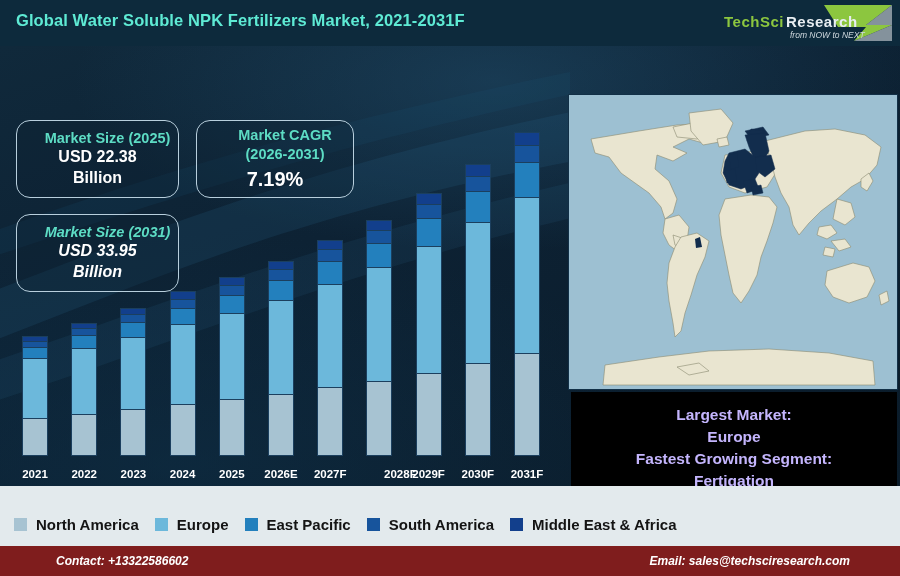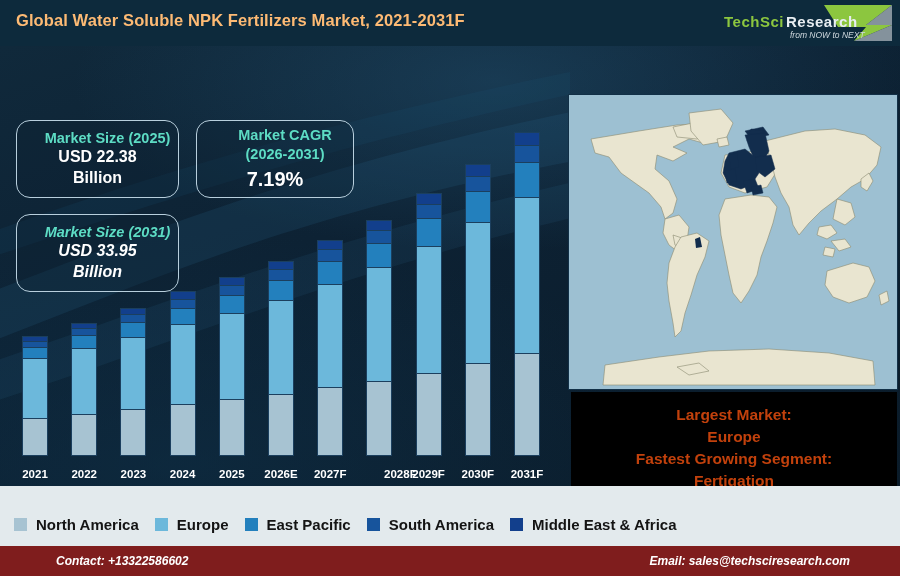--- a/index.html
+++ b/index.html
@@ -10,21 +10,21 @@
     background:#0e2b3d;
   }
 
   
   .header{
     position:absolute;left:0;top:0;width:900px;height:46px;
     background:#0d2a3c;
   }
   .header-title{
     position:absolute;left:16px;top:11px;
-    font-size:16.5px;font-weight:bold;color:#fdba74;
+    font-size:16.5px;font-weight:bold;color:#5eead4;
     letter-spacing:.1px;white-space:nowrap;
   }
   .logo{
     position:absolute;right:2px;top:1px;width:182px;height:44px;
     overflow:hidden;
   }
   .logo svg{display:block;}
 
   
   .canvas{
@@ -75,21 +75,21 @@
   }
   .mappanel svg{display:block;}
 
   
   .infobox{
     position:absolute;left:571px;top:346px;width:326px;height:112px;
     background:#000000;display:flex;flex-direction:column;
     align-items:center;justify-content:center;box-sizing:border-box;
   }
   .infobox div{
-    color:#c2410c;font-weight:bold;font-size:15.5px;line-height:1.42;text-align:center;
+    color:#c4b5fd;font-weight:bold;font-size:15.5px;line-height:1.42;text-align:center;
   }
 
   
   .legend{
     position:absolute;left:0;top:486px;width:900px;height:76px;
     background:#e3eaed;display:flex;align-items:center;
   }
   .legend-item{display:flex;align-items:center;margin-left:16px;}
   .legend-item:first-child{margin-left:14px;}
   .swatch{width:13px;height:13px;margin-right:9px;flex:none;}

